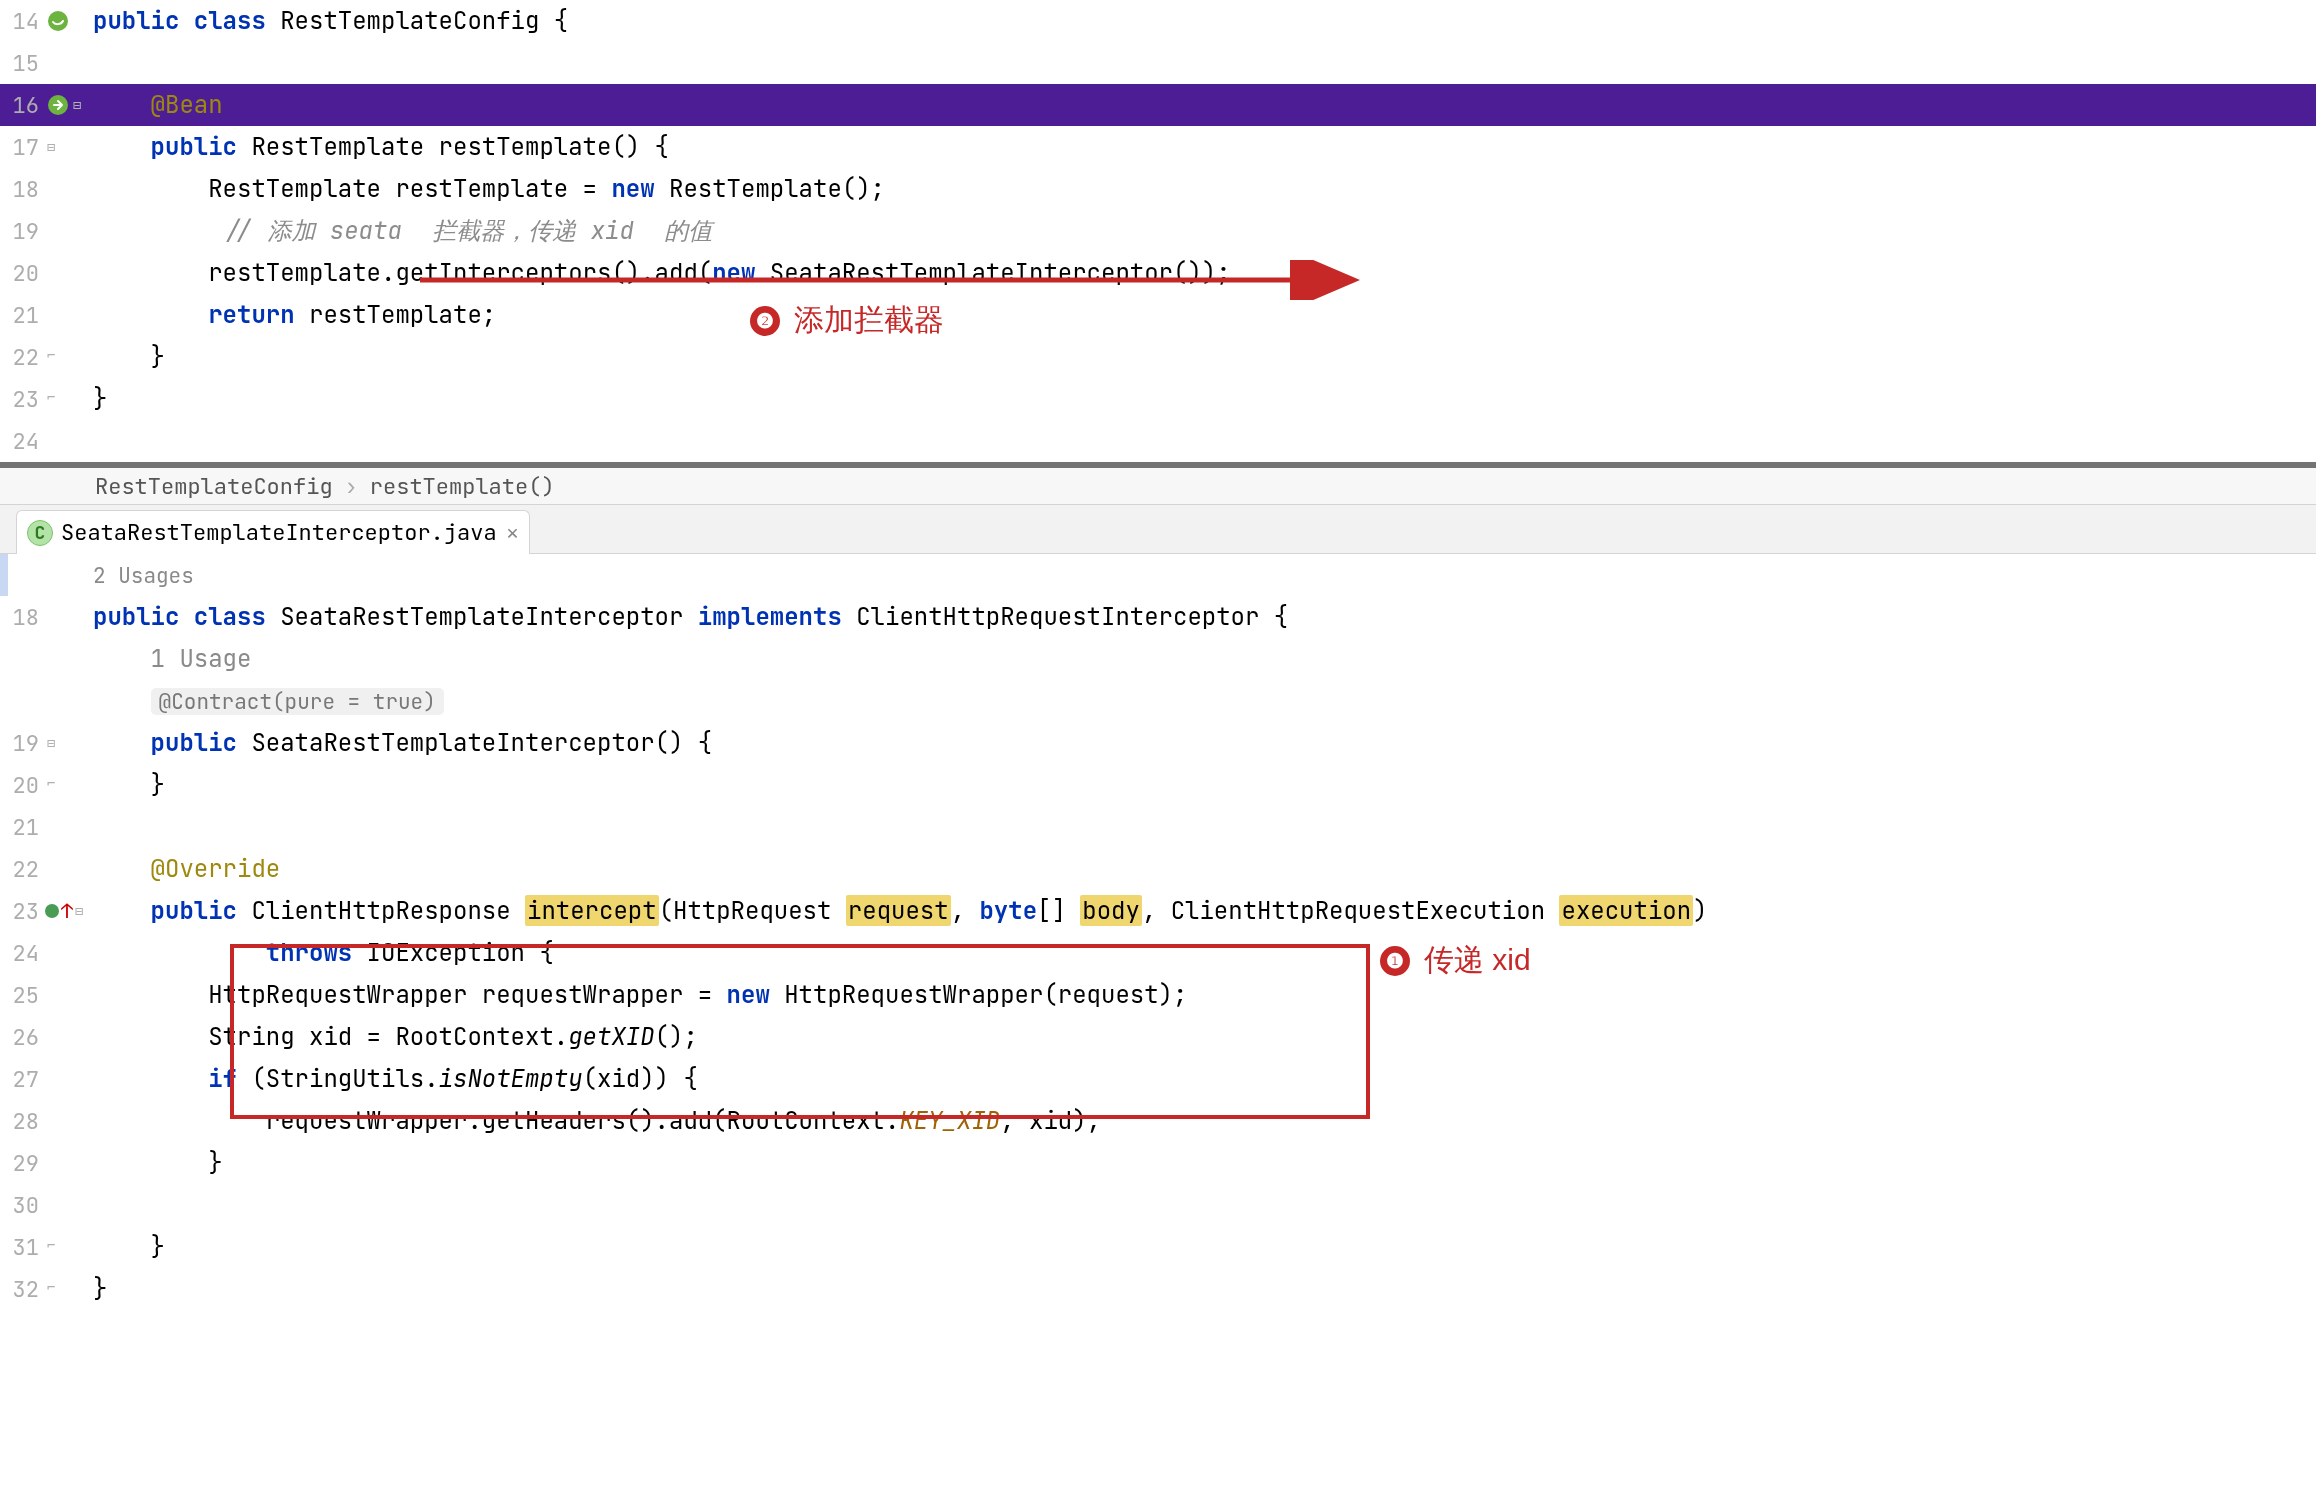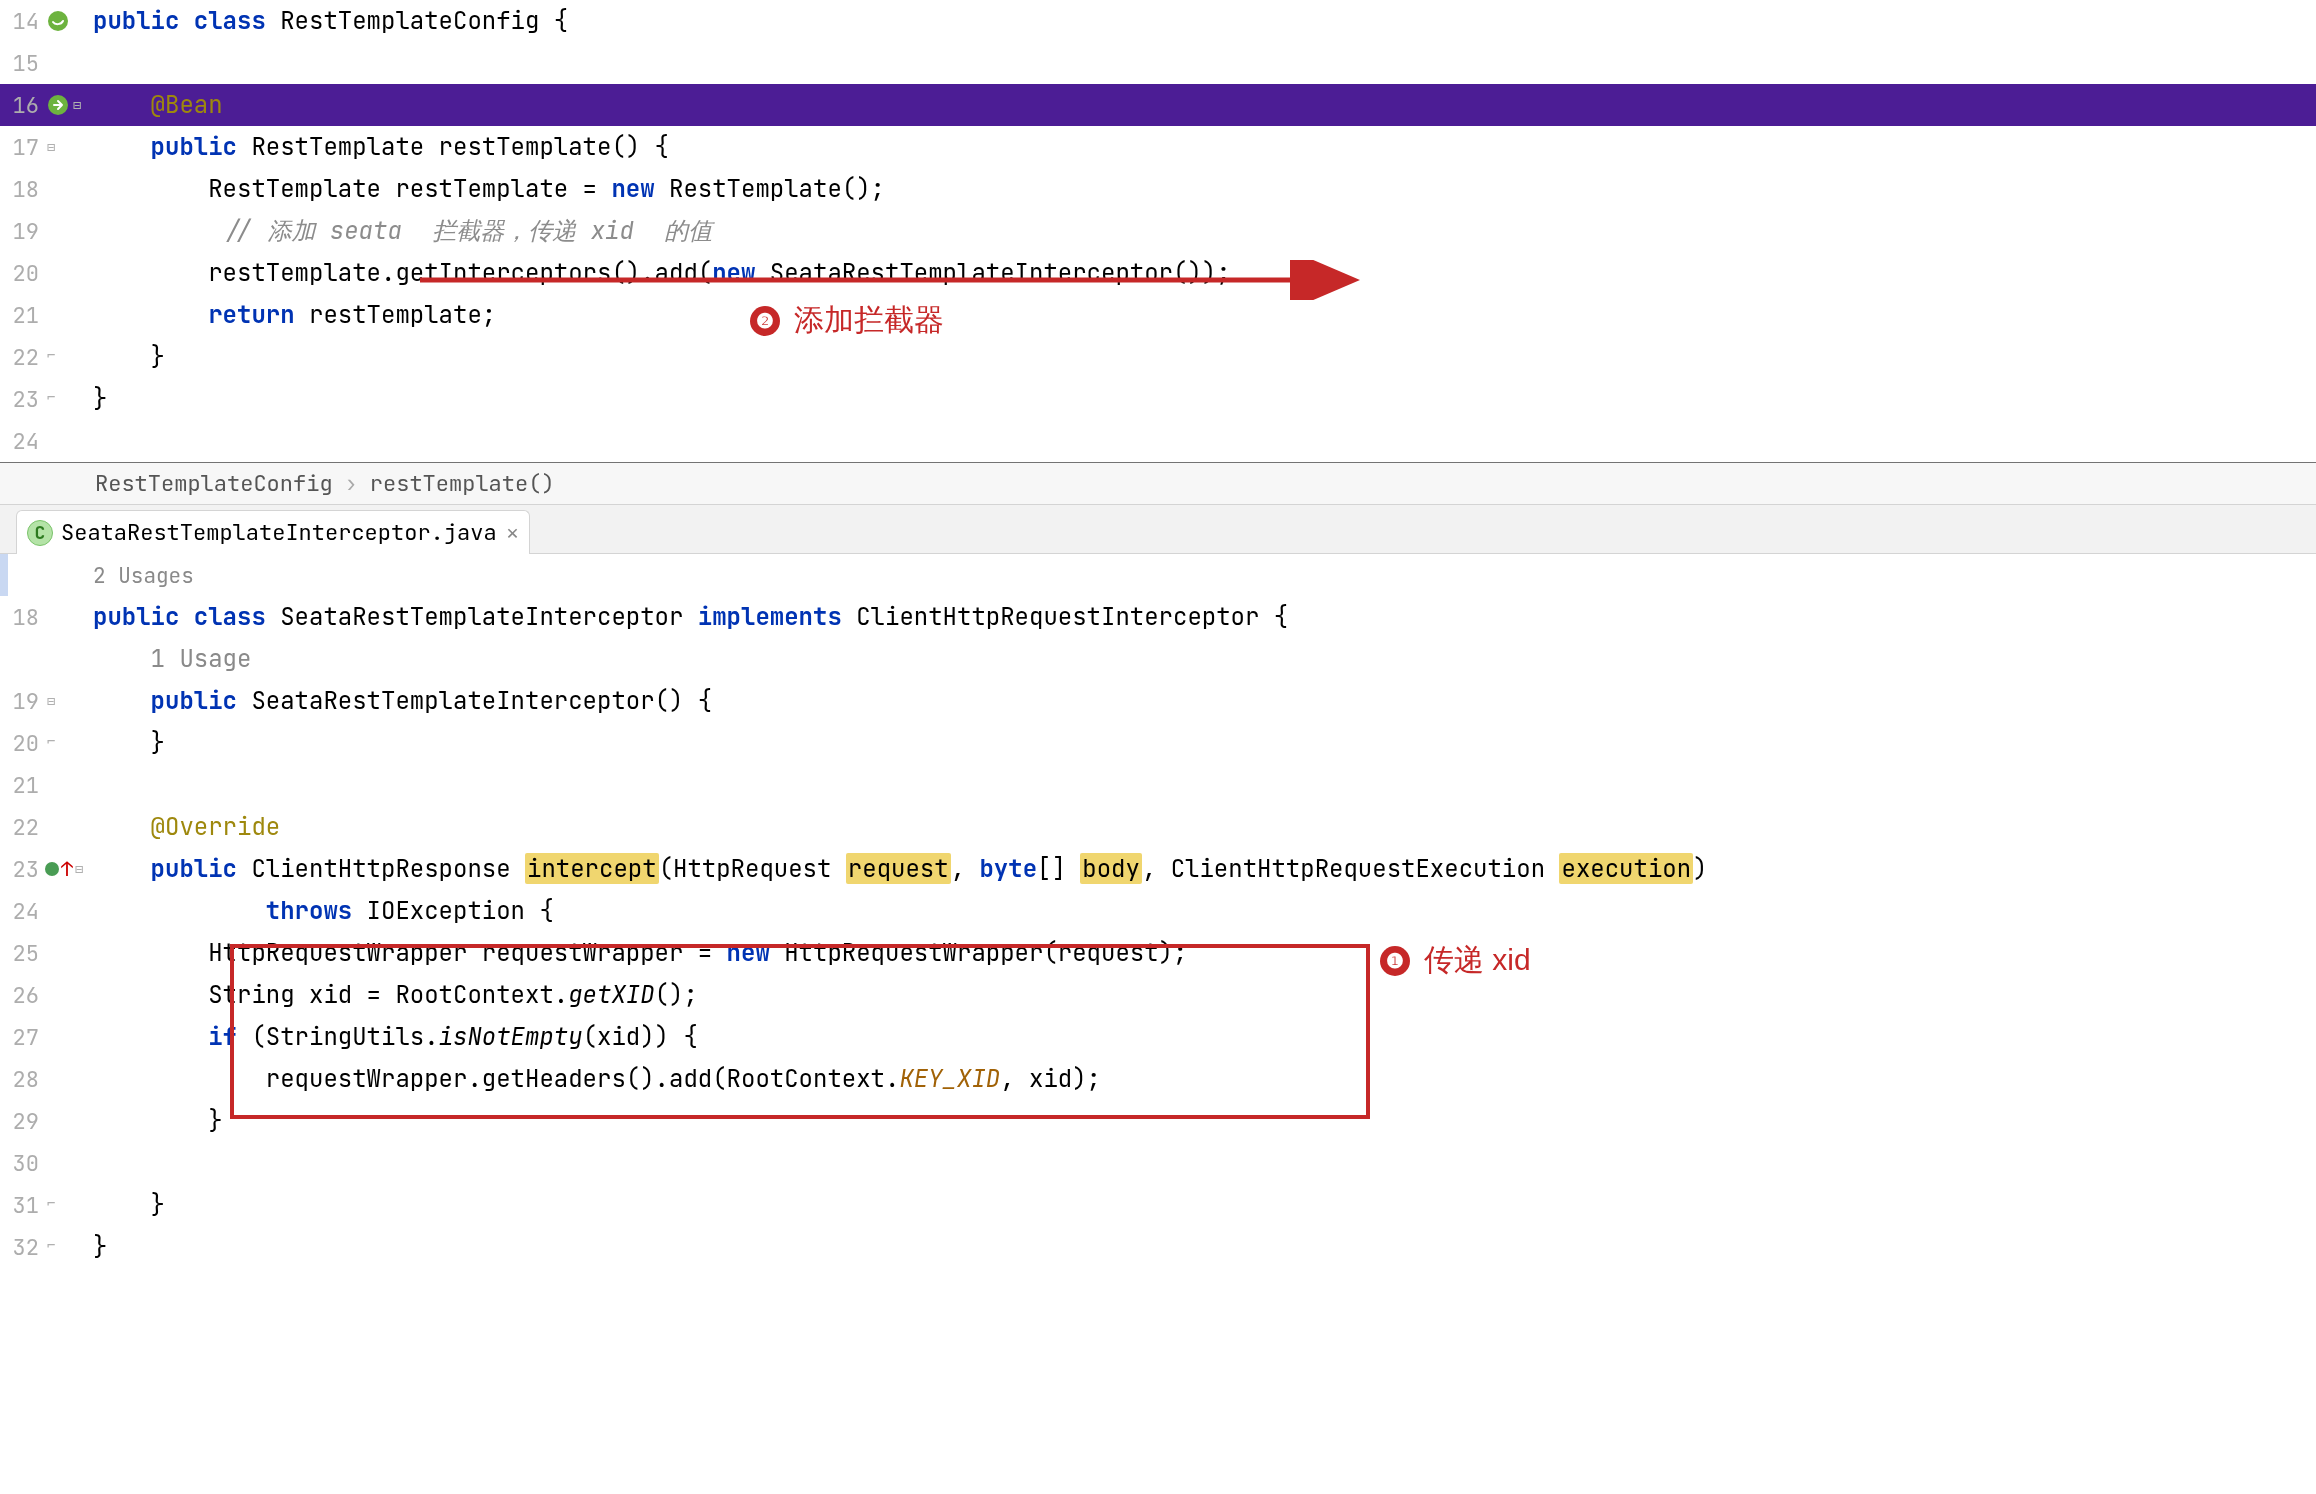--- a/index.html
+++ b/index.html
@@ -46,21 +46,21 @@
   .cmt-i { color: #8c8c8c; font-style: italic; }
   .mth-static-italic { font-style: italic; }
   .field { color: #a16207; }
   .param-hl { background: #f0d66f; padding: 0 2px; border-radius: 2px; text-align: right; }
   .inlay {
     background: #f0f0f0; color: #787878; border-radius: 5px;
     padding: 0 8px; font-size: 21px;
   }
   .breadcrumb-bar {
     height: 42px;
-    border-top: 1px solid #737373;
+    border-top: 6px solid #737373;
     background: #f7f7f7;
     display: flex;
     align-items: center;
     padding-left: 95px;
     font-size: 22px;
     color: #555;
   }
   .crumb { color: #555; }
   .crumb-sep { color: #aaa; margin: 0 12px; }
   .tab-bar {
@@ -256,20 +256,25 @@
       <div class="line-num">18</div>
       <div class="gutter-icons"></div>
       <div class="code-line"><span class="kw">public</span> <span class="kw">class</span> SeataRestTemplateInterceptor <span class="kw">implements</span> ClientHttpRequestInterceptor {</div>
       </div>
       <div class="line">
         <div class="line-num"></div>
         <div class="gutter-icons"></div>
         <div class="code-line">    <span style="color:#8a8a8a">1 Usage</span></div>
       </div>
       <div class="line">
+        <div class="line-num"></div>
+        <div class="gutter-icons"></div>
+        <div class="code-line">    <span class="inlay">@Contract(pure = true)</span></div>
+      </div>
+      <div class="line">
 
       <div class="line-num">19</div>
       <div class="gutter-icons">
           <span class="fold">⊟</span>
         </div>
       <div class="code-line">    <span class="kw">public</span> SeataRestTemplateInterceptor() {</div>
       </div>
       <div class="line">
 
       <div class="line-num">20</div>

